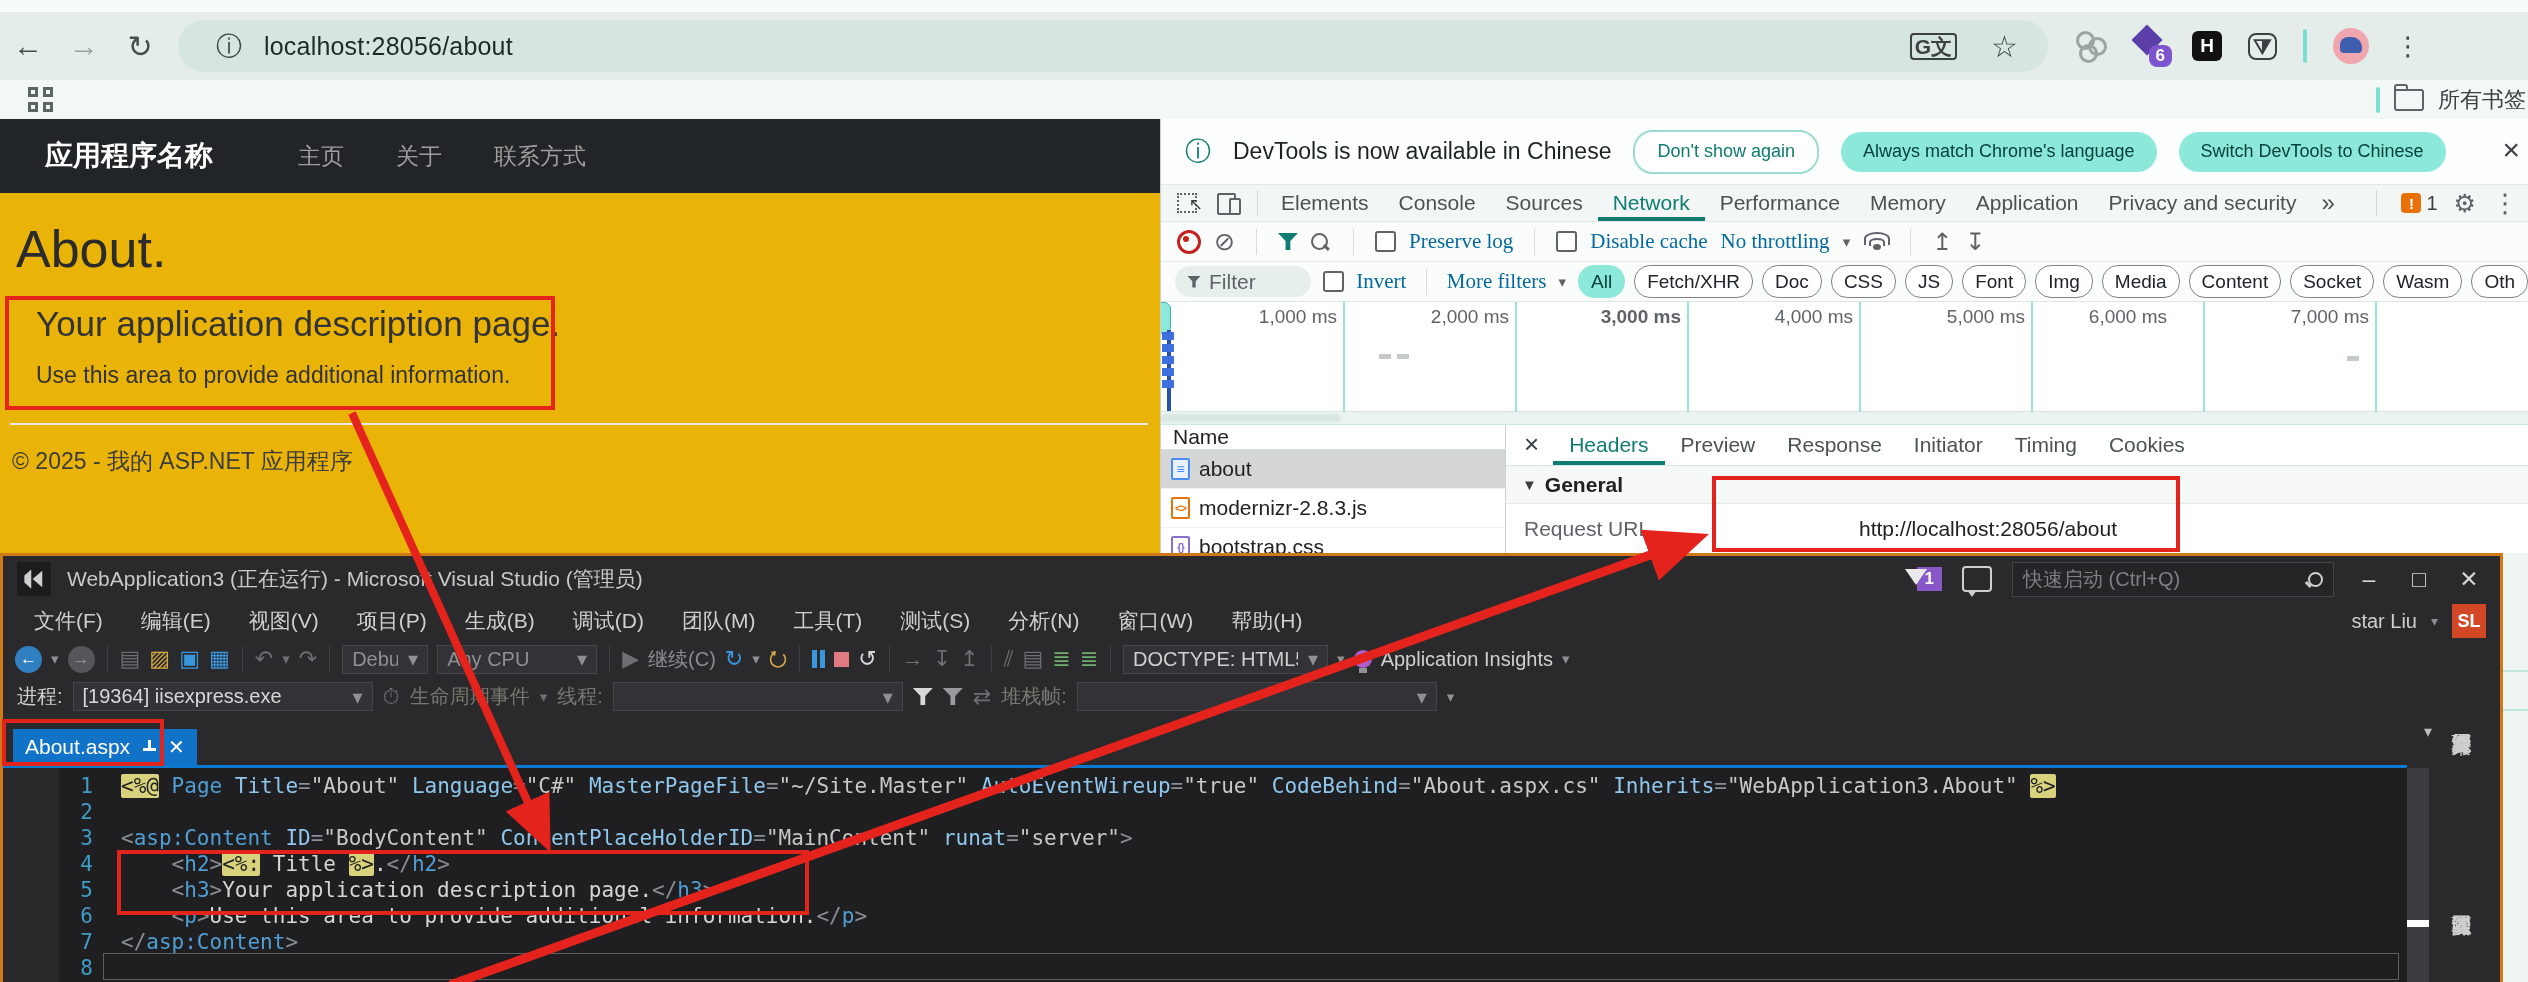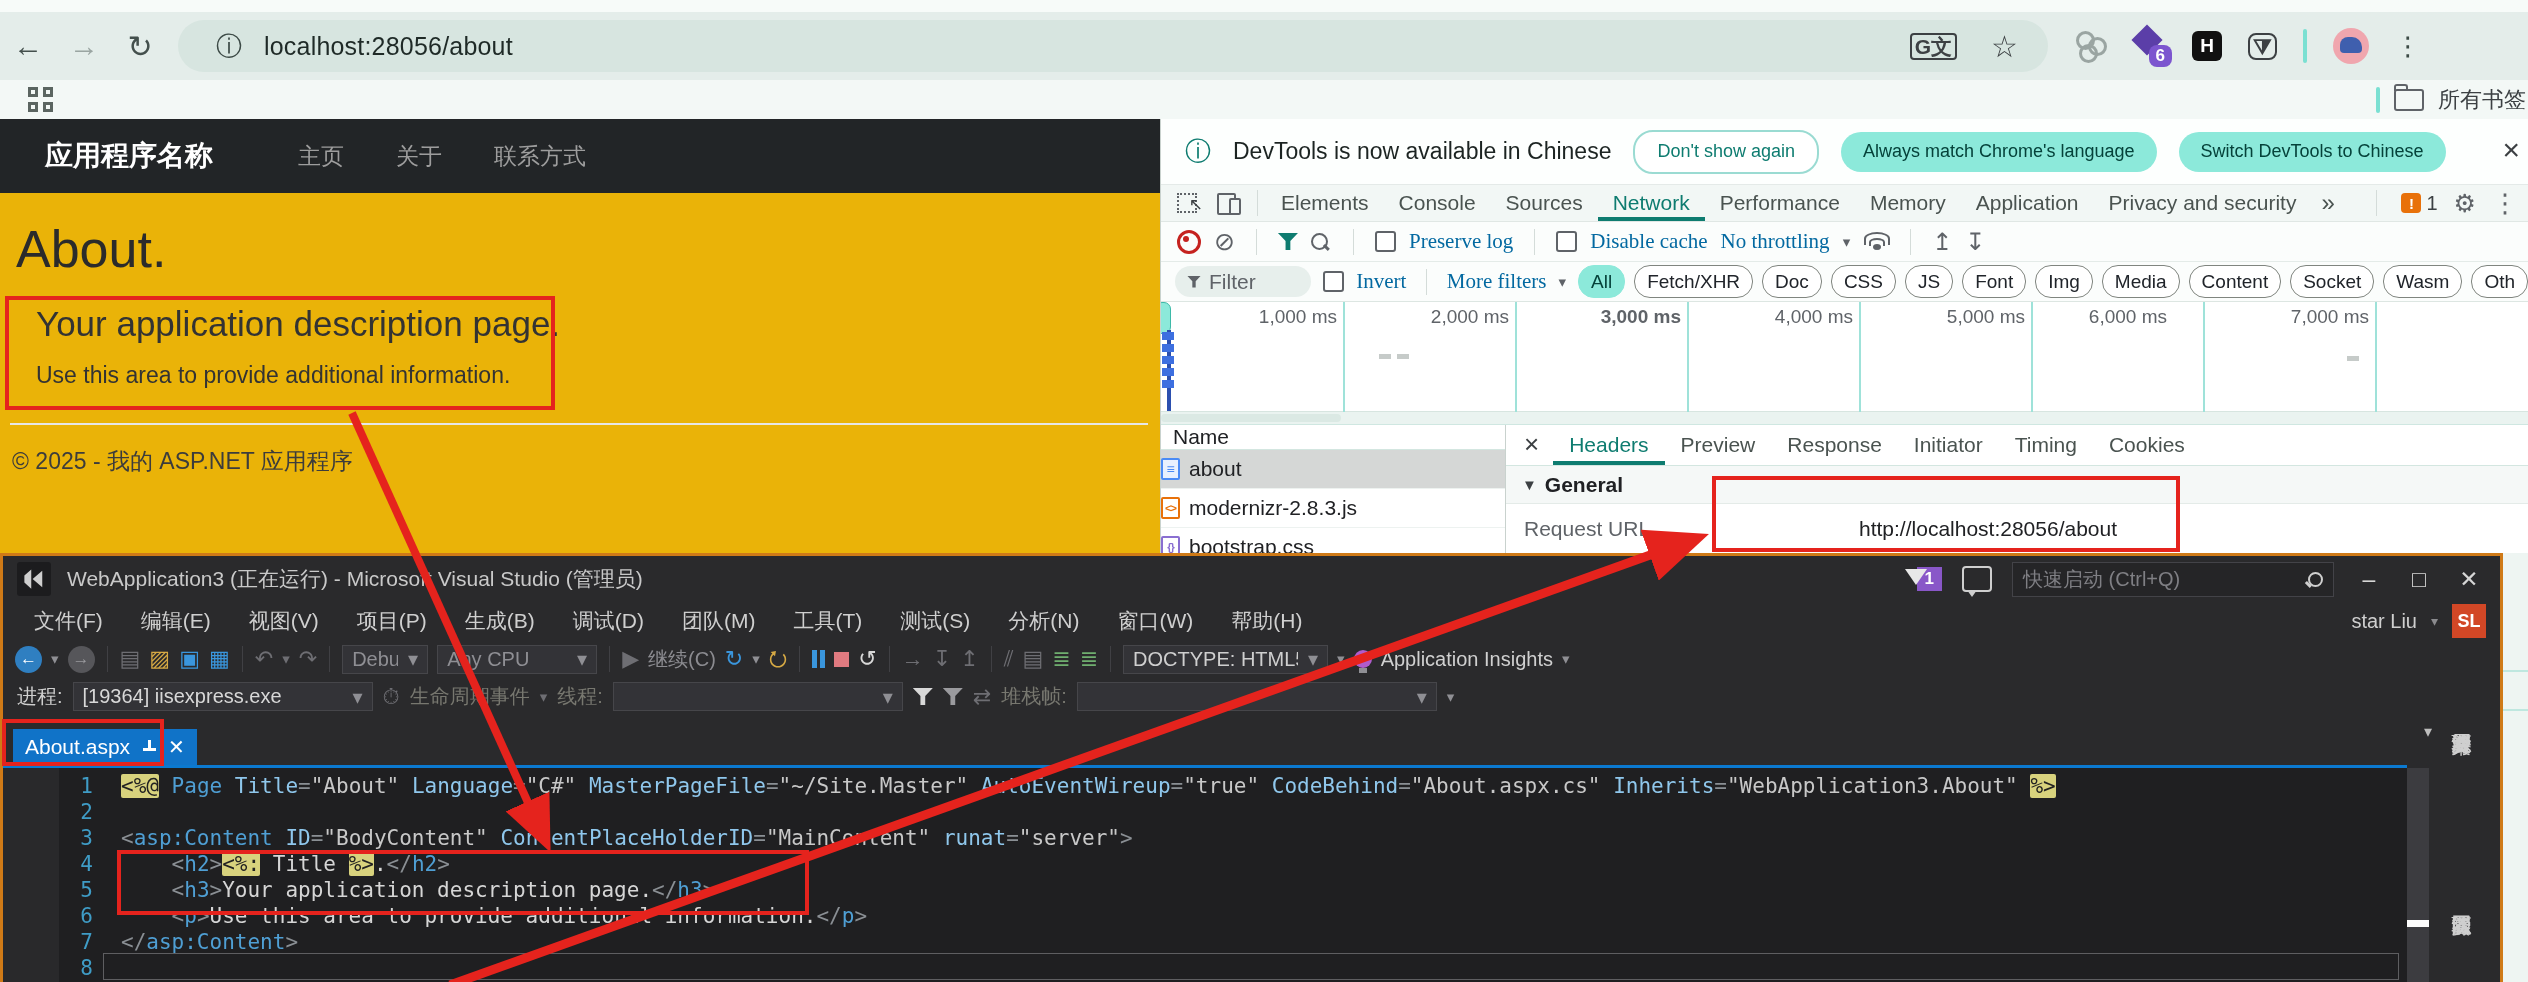--- a/index.html
+++ b/index.html
@@ -103,21 +103,21 @@
   .gridline{position:absolute;top:0;bottom:12px;width:1.5px;background:#9fe2d9;}
   .gridlabel{position:absolute;top:4px;width:130px;text-align:right;font-size:19px;color:#5f6368;white-space:nowrap;}
   .ov-handle{position:absolute;left:-6px;top:0;width:14px;height:30px;border-radius:7px;background:#8ce9da;border:1px solid #3db9a8;}
   .bluebar{position:absolute;background:#3d6fe0;}
   .graydash{position:absolute;height:5px;background:#c6cbc9;}
   .ov-scroll{position:absolute;left:0;bottom:0;height:12px;width:100%;background:#eaf3f0;border-top:1px solid #d7e5e0;}
   .ov-scroll i{position:absolute;left:0;top:2px;width:180px;height:8px;background:#dbe9e4;border-radius:4px;}
   #dt-netpanel{height:129px;align-items:stretch;}
   #req-col{width:345px;border-right:1px solid #c9d2ce;box-sizing:border-box;display:flex;flex-direction:column;}
   #req-head{height:38px;display:flex;align-items:center;padding-left:12px;border-bottom:1px solid #d3e6e0;color:#202124;}
-  .reqrow{height:38px;display:flex;align-items:center;gap:9px;border-bottom:1px solid #edf2f0;color:#202124;white-space:nowrap;}
+  .reqrow{height:38px;display:flex;align-items:center;padding-left:10px;gap:9px;border-bottom:1px solid #edf2f0;color:#202124;white-space:nowrap;}
   .reqrow.selected{background:#d5d7d6;}
   .ric{width:19px;height:22px;box-sizing:border-box;border-radius:2px;flex:0 0 auto;display:flex;align-items:center;justify-content:center;font-size:11px;font-weight:bold;}
   .ric-doc{border:2px solid #4b8bf5;color:#4b8bf5;background:#e8f0fe;}
   .ric-doc:before{content:"≡";font-size:14px;}
   .ric-js{border:2px solid #e8710a;color:#e8710a;background:#fff;}
   .ric-js:before{content:"<>";letter-spacing:-1px;}
   .ric-css{border:2px solid #8a6fd1;color:#8a6fd1;background:#fff;}
   .ric-css:before{content:"{}";letter-spacing:-1px;}
   #det-col{flex:1;display:flex;flex-direction:column;min-width:0;}
   #det-tabs{height:40px;display:flex;align-items:center;border-bottom:1px solid #d3e6e0;padding-left:18px;gap:0;}

